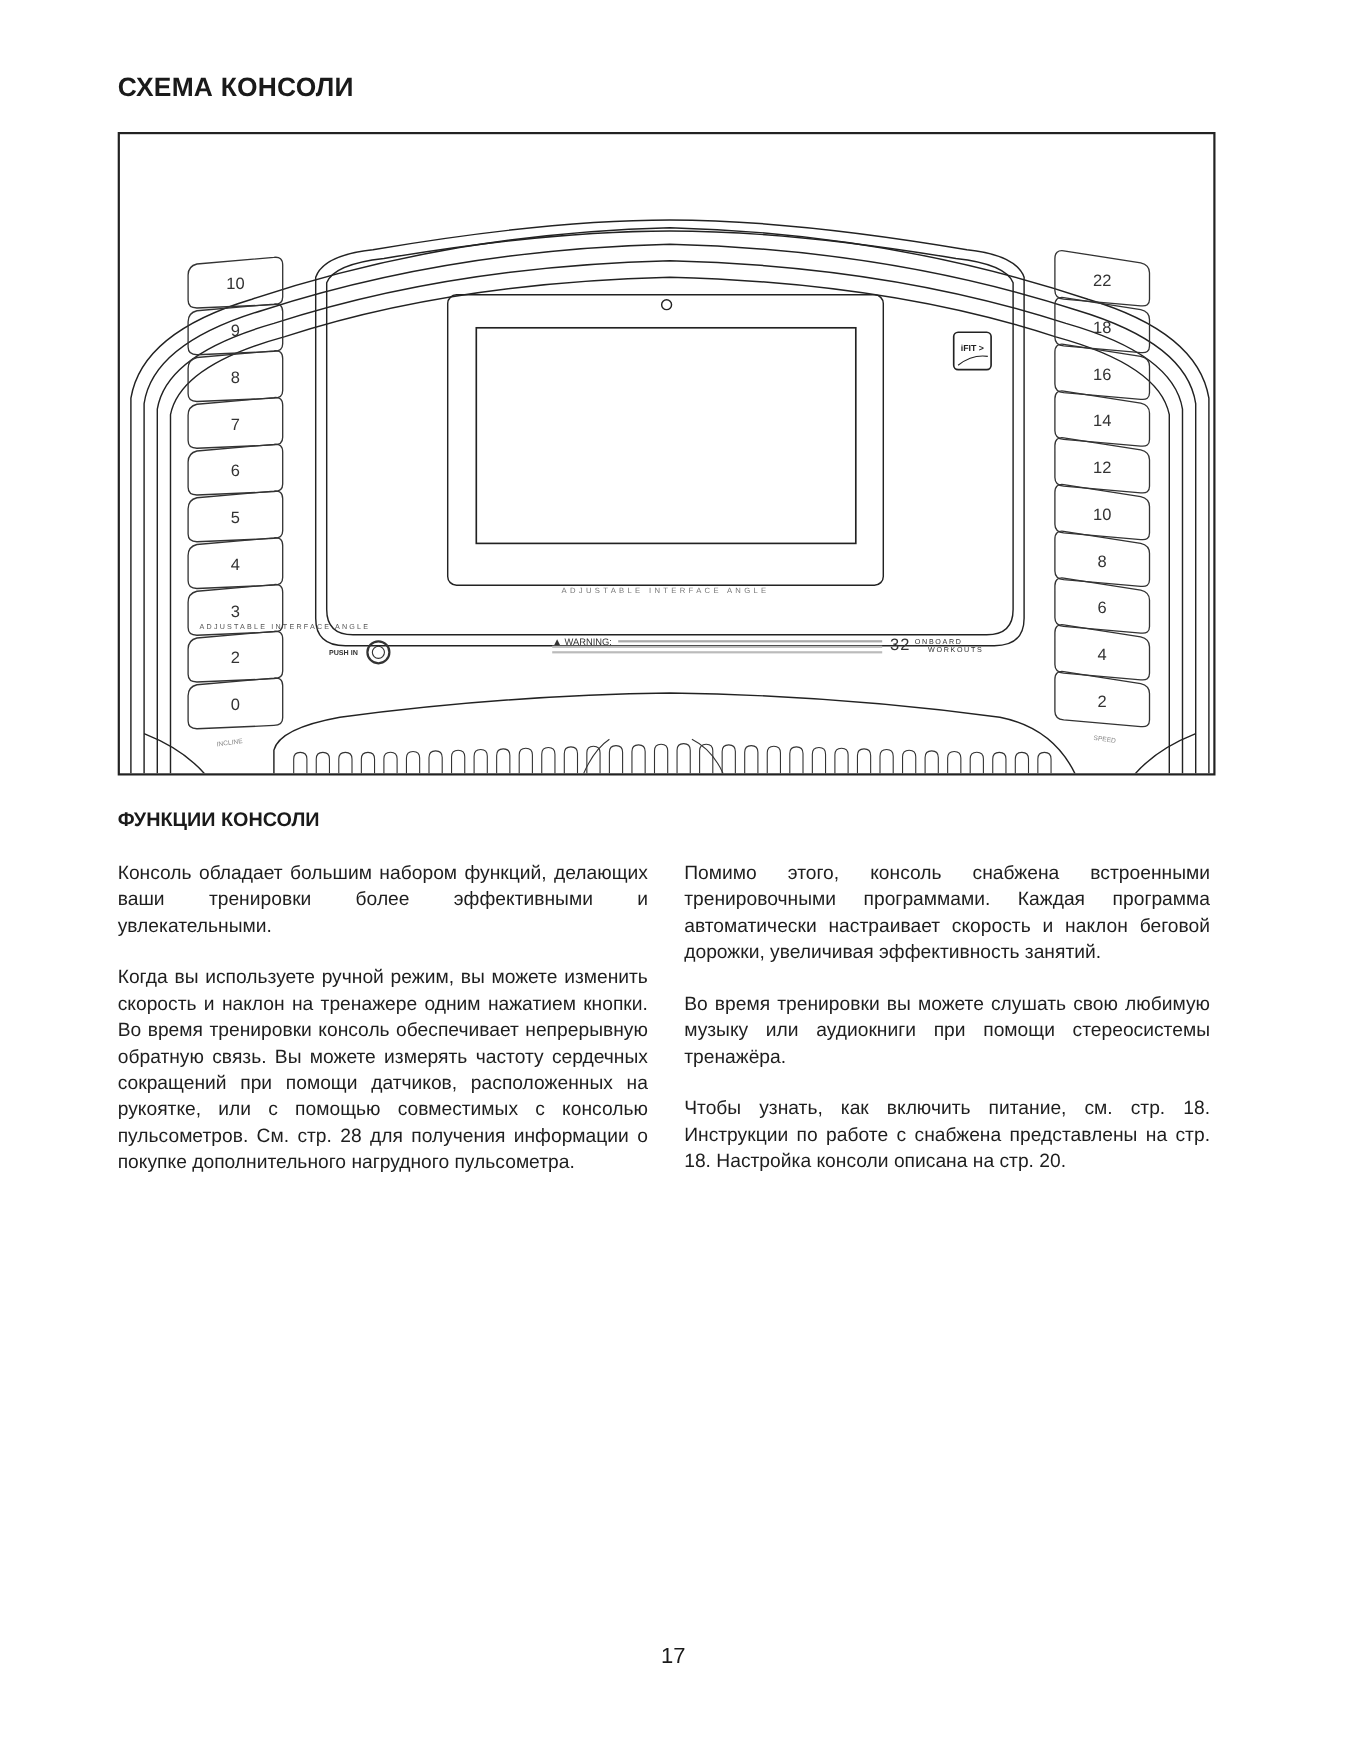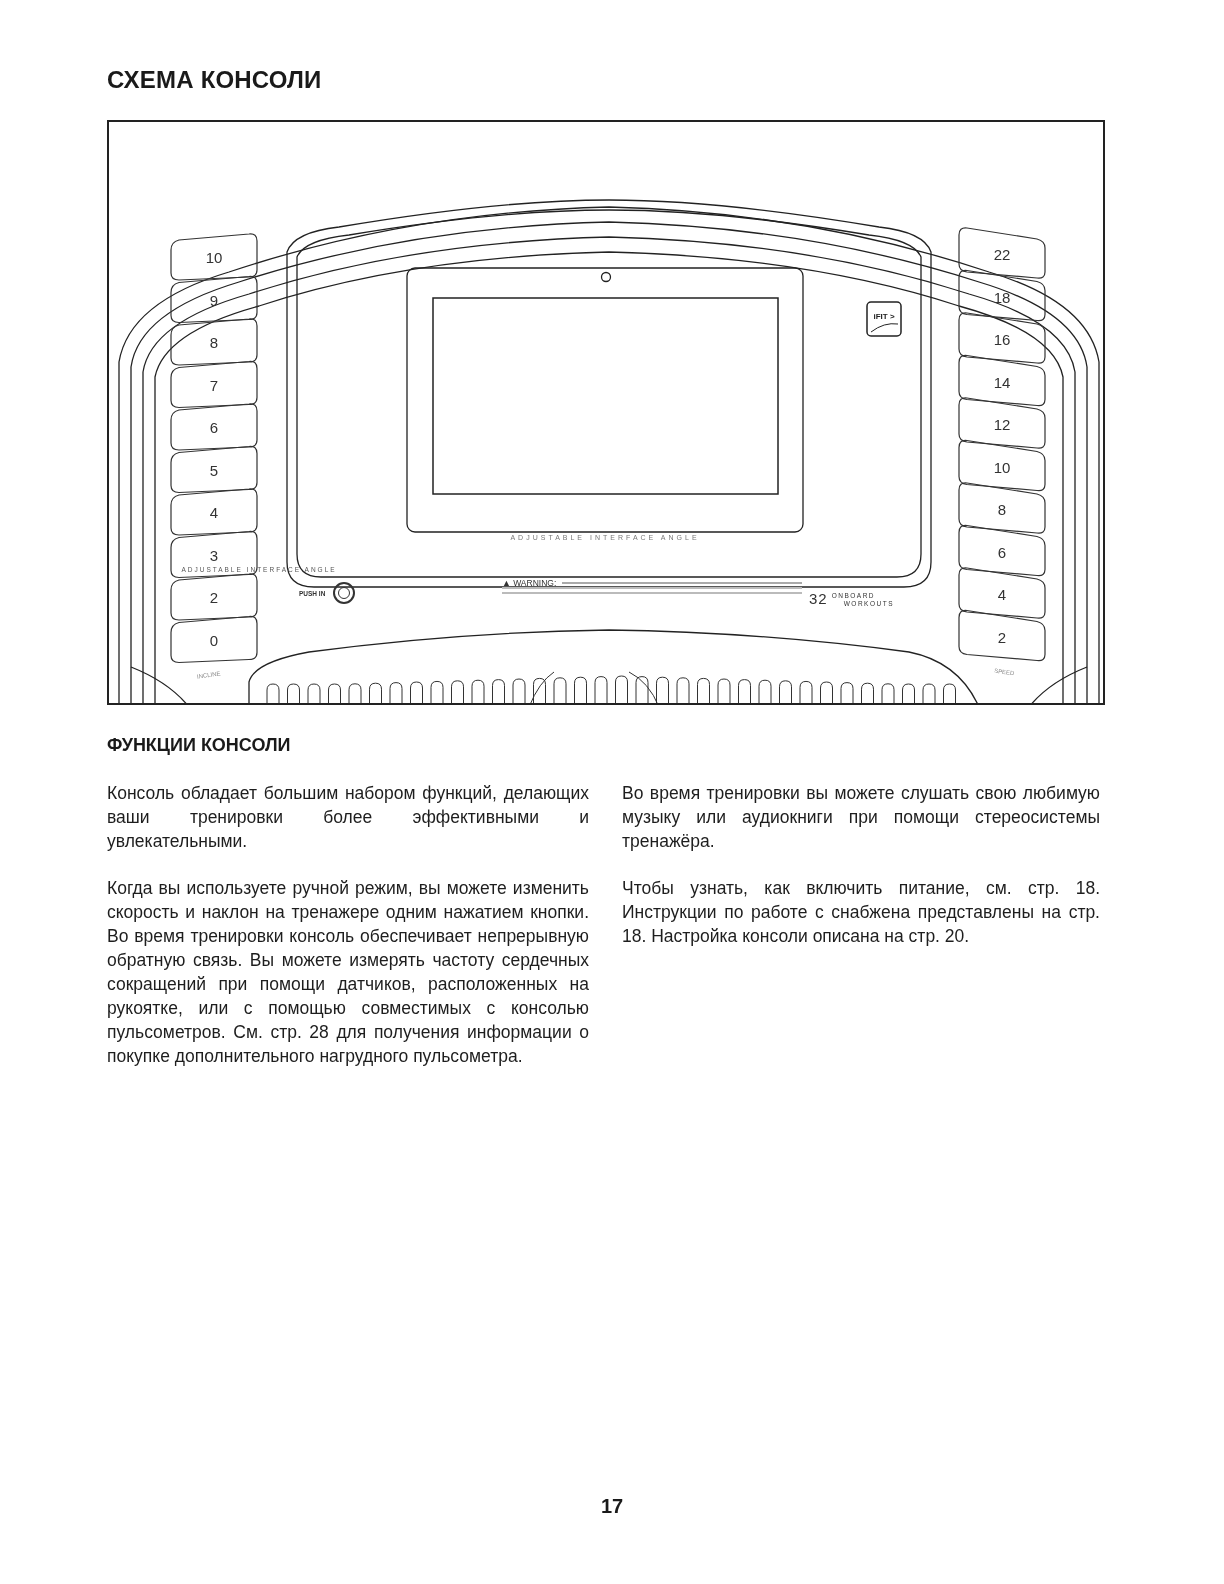--- a/index.html
+++ b/index.html
@@ -9,21 +9,21 @@
     .diagram { position: absolute; left: 107px; top: 120px; width: 998px; height: 585px;
                border: 2px solid #222; box-sizing: border-box; background: #fff; overflow: hidden; }
     .diagram svg { position: absolute; left: 0; top: 0; }
     .h-features { position: absolute; left: 107px; top: 735px; font-size: 18px; font-weight: bold; text-align: right; }
     .col { position: absolute; top: 781px; width: 482px; font-size: 17.5px; line-height: 24px;
            text-align: justify; color: #1e1e1e; }
     .col.left { left: 107px; }
     .col.right { left: 622px; width: 478px; }
     .col p { margin: 0 0 23px 0; }
     .col b { font-weight: normal; }
-    .page-num { position: absolute; left: 0; width: 1224px; top: 1495px; text-align: center; font-size: 20px; font-weight: bold; }
+    .page-num { position: absolute; left: 0; width: 1224px; top: 1495px; text-align: center; font-size: 20px; font-weight: normal; }
     .svgtxt { font-family: "Liberation Sans", sans-serif; }
   </style>
 </head>
 <body>
 
 <div class="h-title">СХЕМА КОНСОЛИ</div>
 
 <div class="diagram">
   <svg width="998" height="585" viewBox="0 0 998 585" xmlns="http://www.w3.org/2000/svg" fill="none" stroke="#222" stroke-width="1.3">
 
@@ -202,40 +202,41 @@
   <div style="position:absolute; left:350px; top:456px; width:300px; font-size:8px; color:#333;margin-left:43px;">
     <span style="font-size:9px;">▲</span>
     <span style="font-size:8.5px;">WARNING:</span>
     <div style="position:absolute; left:60px; top:3px; width:240px;">
       <div style="height:2px; background:#aaa; margin:1px 0 3px;"></div>
       <div style="height:2px; background:#bbb; margin:0 0 3px -60px; width:300px;"></div>
       <div style="height:2px; background:#bbb; margin:0 0 3px -60px; width:300px;"></div>
     </div>
   </div>
 
-  <div style="position:absolute; left:700px; top:458px; display:flex; align-items:flex-start; gap:4px; color:#333;margin-top:12px;">
+  <div style="position:absolute; left:700px; top:458px; display:flex; align-items:flex-start; gap:4px; color:#333;">
     <span style="font-size:15px; line-height:14px; letter-spacing:1px; font-weight:normal;">32</span>
     <span style="display:flex; flex-direction:column; font-size:6.5px; line-height:8px; letter-spacing:1.5px;">
       <span>ONBOARD</span>
       <span style="padding-left:12px;">WORKOUTS</span>
     </span>
   </div>
 </div>
 
 <div class="h-features">ФУНКЦИИ КОНСОЛИ</div>
 
 <div class="col left">
   <p>Консоль обладает большим набором функций, делающих ваши тренировки более эффективными и увлекательными.</p>
   <p>
     <span>Когда вы используете ручной режим, вы можете изменить скорость и наклон на тренажере одним нажатием кнопки. Во время тренировки консоль обеспечивает непрерывную обратную связь. Вы можете измерять частоту сердечных сокращений при помощи датчиков, расположенных на рукоятке, или с помощью совместимых с консолью пульсометров.</span>
     <b>См. стр. 28 для получения информации о покупке дополнительного нагрудного пульсометра.</b>
   </p>
 </div>
 
 <div class="col right">
+  <p>Помимо этого, консоль снабжена встроенными тренировочными программами. Каждая программа автоматически настраивает скорость и наклон беговой дорожки, увеличивая эффективность занятий.</p>
   <p>Во время тренировки вы можете слушать свою любимую музыку или аудиокниги при помощи стереосистемы тренажёра.</p>
   <p>
     <b>Чтобы узнать, как включить питание,</b>
     <span>см. стр. 18.</span>
     <b>Инструкции по работе с снабжена</b>
     <span>представлены на стр. 18.</span>
     <b>Настройка консоли</b>
     <span>описана на стр. 20.</span>
   </p>
 </div>

